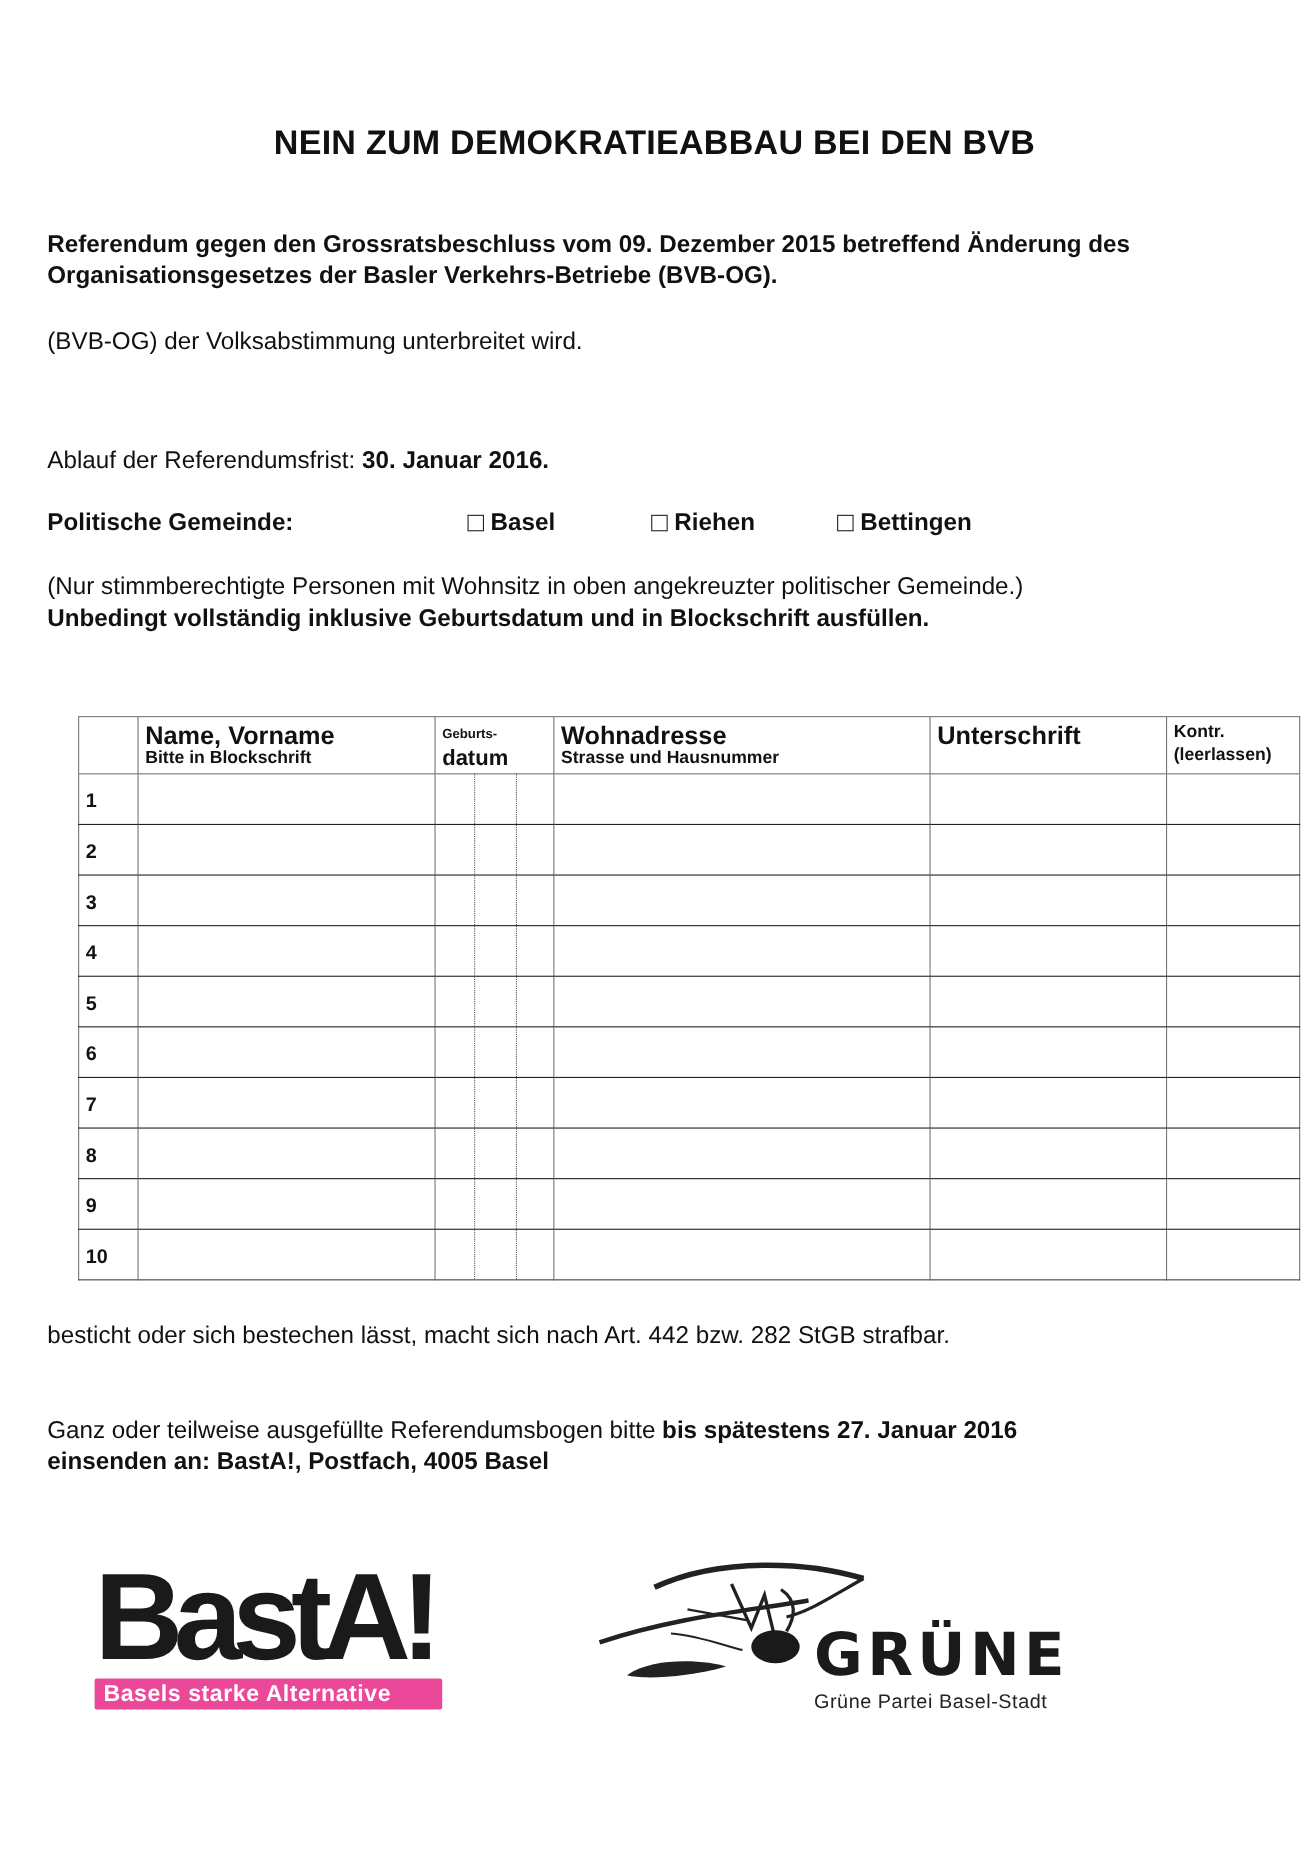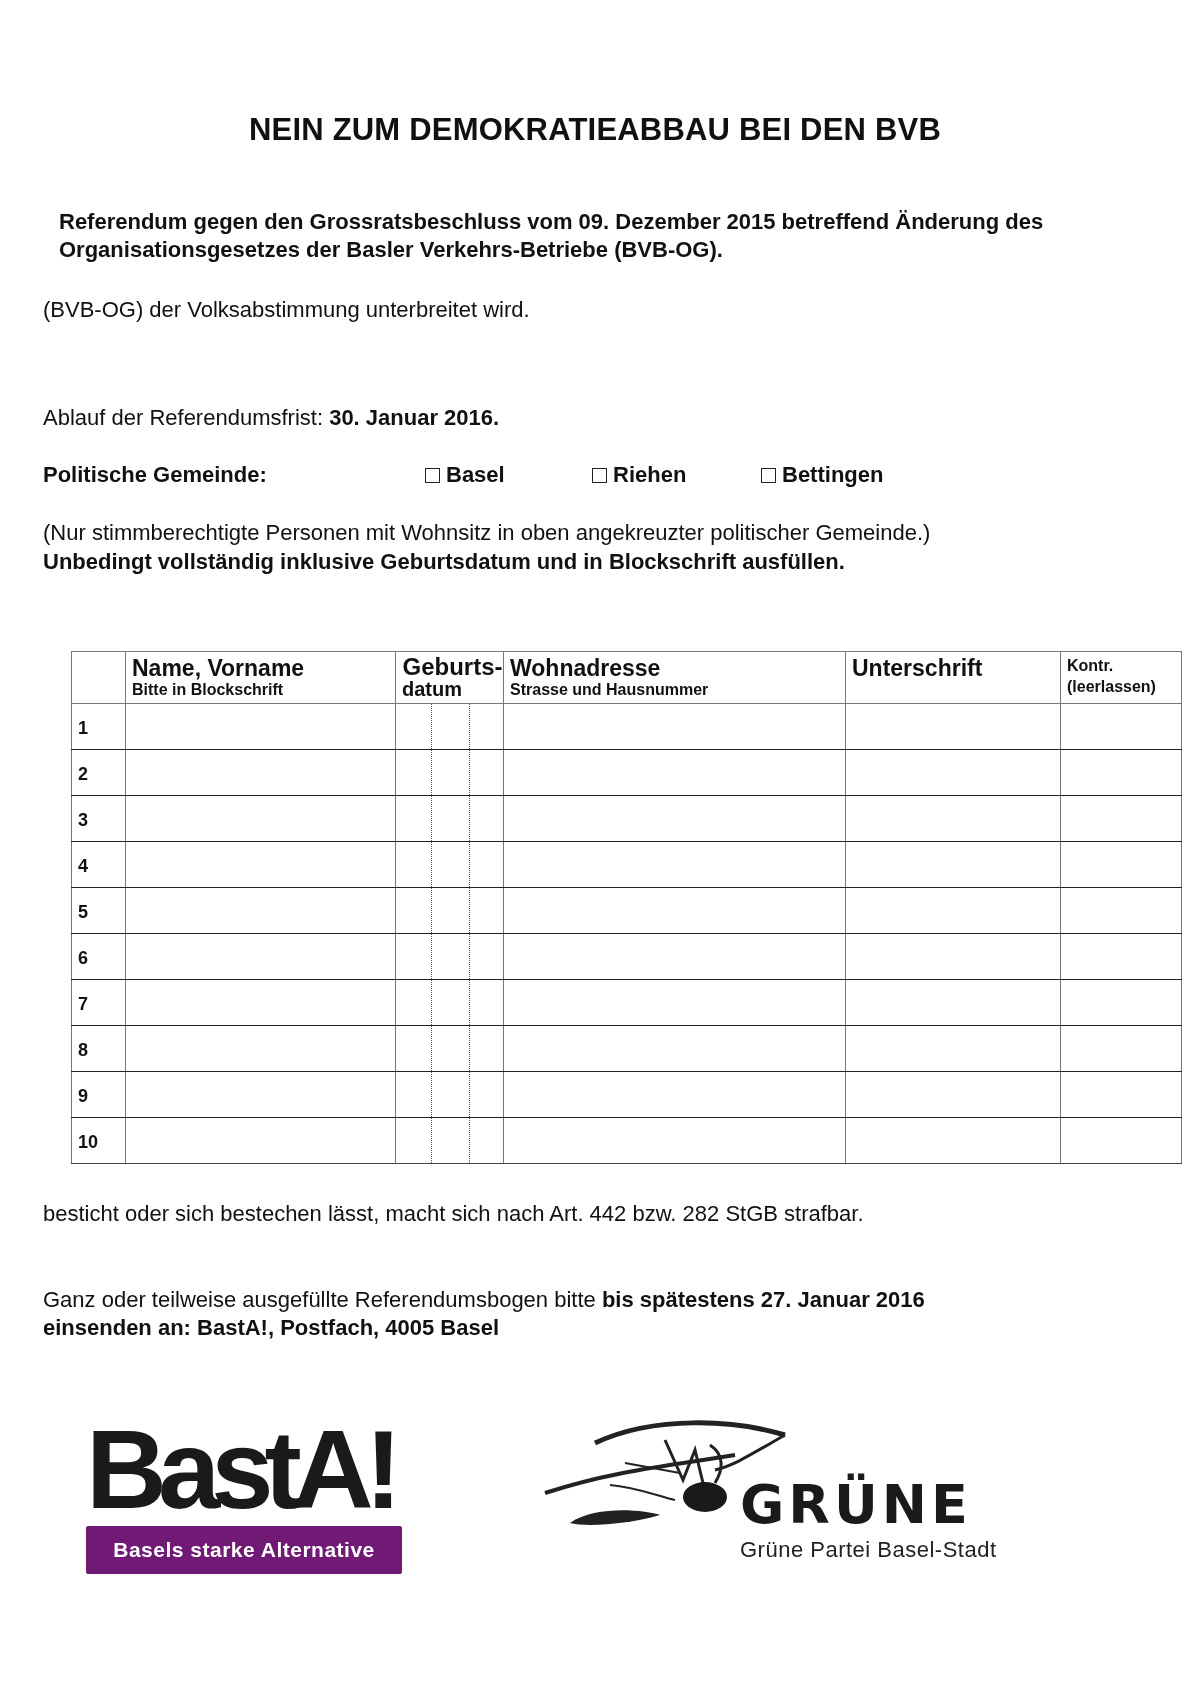--- a/index.html
+++ b/index.html
@@ -17,31 +17,31 @@
   table.sig tr.row:last-child td { border-bottom: 1.5px solid #444; }
   table.sig td.dot { border-left: 1px dotted #555; border-right: 1px dotted #555; }
   table.sig td.dl { border-right: 1px dotted #555; }
   table.sig td.dr { border-left: 1px dotted #555; }
   .hmain { font-size: 23px; font-weight: bold; display: block; padding: 4px 0 0 6px; line-height: 24px; }
   .hsub { font-size: 16px; display: block; padding-left: 6px; line-height: 20px; }
   .hsmall { font-size: 16px; display: block; padding: 3px 0 0 6px; line-height: 21px; }
   .num { font-size: 18px; font-weight: bold; padding: 14px 0 0 6px; display: block; }
   .basta { left: 86px; top: 1420px; }
   .basta-word { font-family: "Liberation Sans", sans-serif; font-weight: bold; font-size: 112px; letter-spacing: -9px; line-height: 100px; color: #1a1a1a; }
-  .basta-tag { margin-top: 6px; background: #701a75; color: #fff; font-weight: bold; font-size: 21px; padding: 12px 8px; width: 300px; border-radius: 2px; letter-spacing: 0.5px; text-align: center; }
+  .basta-tag { margin-top: 6px; background: #ec4899; color: #fff; font-weight: bold; font-size: 21px; padding: 2px 8px; width: 300px; border-radius: 2px; letter-spacing: 0.5px; }
   .gruene { left: 535px; top: 1415px; width: 480px; height: 150px; }
   .gruene-word { position: absolute; left: 205px; top: 58px; font-size: 54px; font-weight: bold; letter-spacing: 4px; color: #1a1a1a; font-family: "DejaVu Sans", sans-serif; }
-  .gruene-sub { position: absolute; left: 205px; top: 122px; font-size: 22px; color: #222; letter-spacing: 0.5px; }
+  .gruene-sub { position: absolute; left: 205px; top: 122px; font-size: 18px; color: #222; letter-spacing: 0.5px; }
 </style>
 </head>
 <body>
 
 <div class="abs title">NEIN ZUM DEMOKRATIEABBAU BEI DEN BVB</div>
 
-<div class="abs p b" style="top:208px;margin-left:16px;">
+<div class="abs p b" style="top:208px;">
   <div>Referendum gegen den Grossratsbeschluss vom 09. Dezember 2015 betreffend Änderung des</div>
   <div>Organisationsgesetzes der Basler Verkehrs-Betriebe (BVB-OG).</div>
 </div>
 
 <div class="abs p" style="top:296px;">
   <div>(BVB-OG) der Volksabstimmung unterbreitet wird.</div>
 </div>
 
 <div class="abs p" style="top:404px;">
   <span>Ablauf der Referendumsfrist: </span><span class="b">30. Januar 2016.</span>
@@ -70,21 +70,21 @@
       <col style="width:121px">
   </colgroup>
   <tbody>
       <tr style="height:52px;">
     <th></th>
     <th>
       <span class="hmain">Name, Vorname</span>
       <span class="hsub">Bitte in Blockschrift</span>
     </th>
     <th colspan="3">
-      <span class="hmain" style="font-size:24px; line-height:22px;text-align:center;">Geburts-</span>
+      <span class="hmain" style="font-size:12px; line-height:22px;">Geburts-</span>
       <span class="hmain" style="font-size:20px; padding-top:0; line-height:22px;">datum</span>
     </th>
     <th>
       <span class="hmain">Wohnadresse</span>
       <span class="hsub">Strasse und Hausnummer</span>
     </th>
     <th>
       <span class="hmain">Unterschrift</span>
     </th>
     <th>

